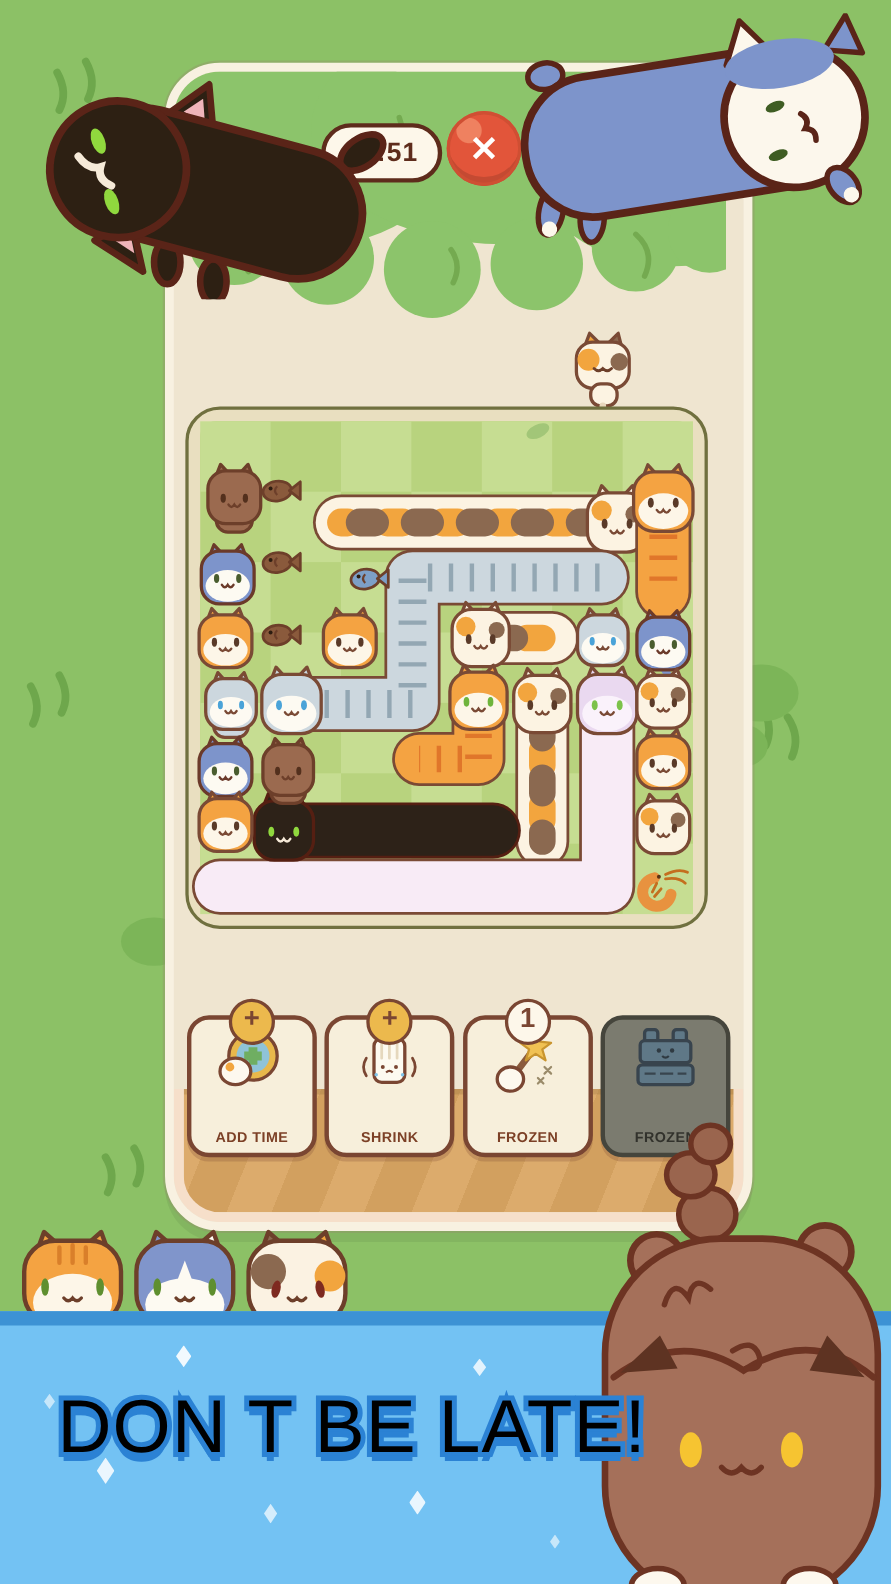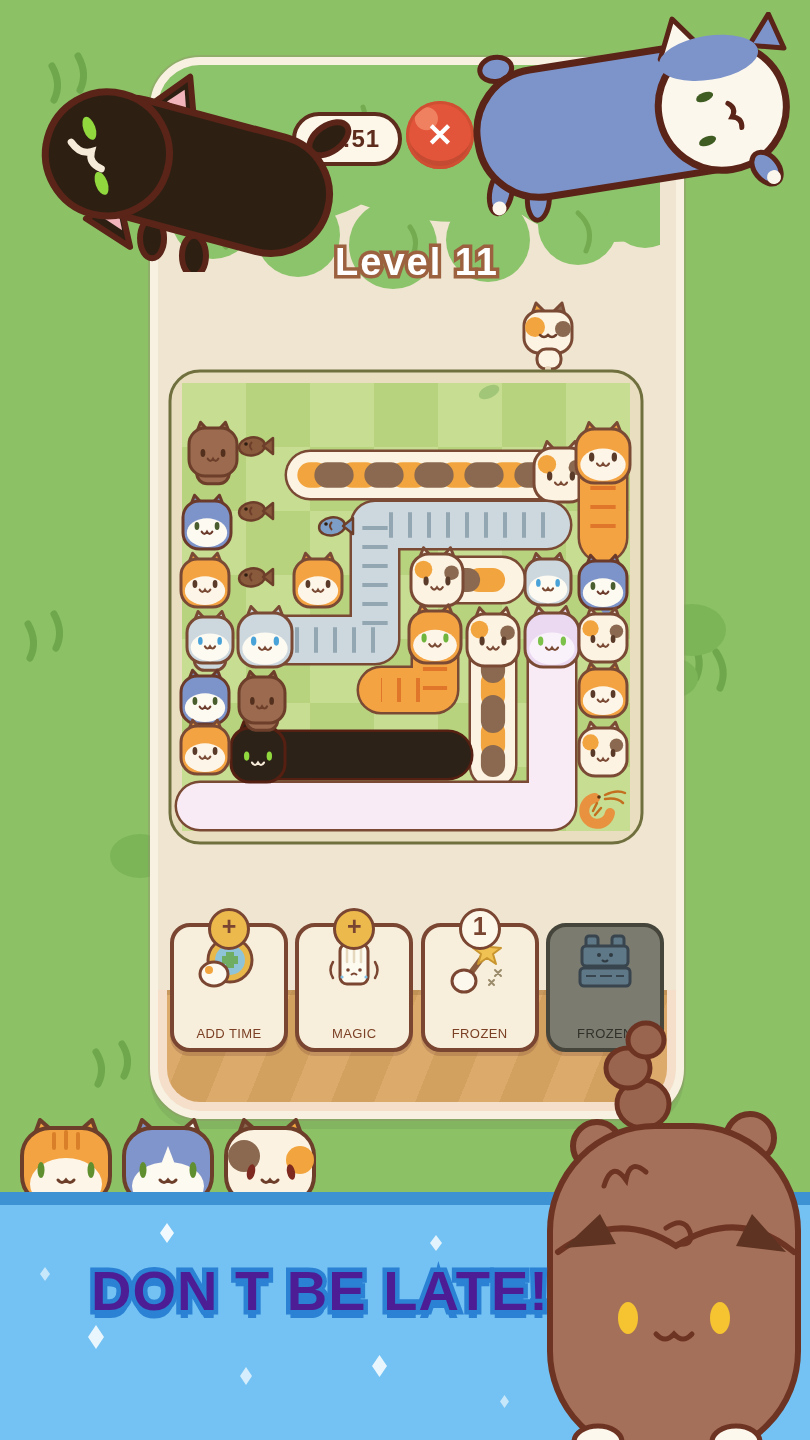--- a/index.html
+++ b/index.html
@@ -22,38 +22,38 @@
   #board-svg{position:absolute;left:9px;top:303px}
   .floor{position:absolute;left:0;right:0;bottom:0;height:112px;
          background:repeating-linear-gradient(112deg,#dcab6c 0 38px,#d2a05f 38px 78px);
          border-left:9px solid #f6dfca;border-right:9px solid #f6dfca;border-bottom:9px solid #f6dfca;
          border-radius:0 0 42px 42px;box-shadow:inset 0 5px 0 rgba(160,120,70,.35)}
   .powerups{position:absolute;left:12px;right:12px;top:858px;display:flex;justify-content:space-between;align-items:flex-end}
   .pcard{position:relative;width:110px;height:114px;background:#f7efdb;border:4px solid #7a4632;border-radius:20px;
          display:flex;flex-direction:column;align-items:center;justify-content:flex-end;padding-bottom:7px;
          box-shadow:0 4px 0 rgba(122,70,50,.25);cursor:pointer}
   .pcard svg{position:absolute;top:5px}
-  .plabel{font-size:13px;font-weight:400;color:#7c4026;letter-spacing:.4px}
+  .plabel{font-size:13px;font-weight:700;color:#7c4026;letter-spacing:.4px}
   .pcard.frozen{background:#7b7b6f;border-color:#45453c}
   .pcard.frozen .plabel{color:#32322c}
   .badge{position:absolute;top:-19px;left:50%;transform:translateX(-50%);width:36px;height:36px;border-radius:50%;
          background:#ecb94d;border:3px solid #7a4632;color:#7a4632;font-size:25px;font-weight:900;
          line-height:31px;text-align:center;z-index:2}
   .badge.count{background:#fdf7ea}
   
   .blackcat{position:absolute;left:15px;top:62px;z-index:3}
   .bluecat{position:absolute;left:462px;top:12px;z-index:3}
   .bottomcats{position:absolute;left:16px;top:1116px;z-index:6;display:flex;gap:2px}
   .mascot{position:absolute;left:540px;top:1018px;z-index:8}
   
   .banner{position:absolute;left:0;top:1192px;width:810px;height:248px;background:#73c2f3;
           border-top:13px solid #3d92d4;z-index:7}
   .spark{position:absolute;background:#fff;clip-path:polygon(50% 0,100% 50%,50% 100%,0 50%)}
   .dontlate{position:absolute;left:0;top:1258px;width:640px;text-align:center;z-index:9;
-            font-size:56px;font-weight:700;color:#4c1d95;letter-spacing:1px;
+            font-size:68px;font-weight:400;color:#000000;letter-spacing:1px;
             -webkit-text-stroke:9px #2b82d4;paint-order:stroke;text-shadow:0 8px 0 #2b82d4}
   .bgdecor{position:absolute;left:0;top:0;z-index:0}
 </style>
 </head>
 <body>
 
 <div class="stage">
 
   <svg class="bgdecor" width="810" height="1440">
     <g stroke="#6ea74c" stroke-width="7" stroke-linecap="round" fill="none">
@@ -93,21 +93,20 @@
           <path d="M 252 162 q 10 14 2 30"></path>
       </g>
     </svg>
 
     <div class="timer">00:51</div>
 
     <div class="close">
       <span>✕</span>
     </div>
 
-    <div class="level">Level 11</div>
 
     <svg width="76" height="84" style="position:absolute;left:352px;top:232px">
       <path d="M 20 22 L 26 6 L 38 18 Z" fill="#f2a53e" stroke="#7a4a35" stroke-width="3" stroke-linejoin="round"></path>
       <path d="M 56 22 L 52 6 L 40 18 Z" fill="#8b6950" stroke="#7a4a35" stroke-width="3" stroke-linejoin="round"></path>
       <rect x="14" y="14" width="48" height="42" rx="15" fill="#fcf3e2" stroke="#7a4a35" stroke-width="3"></rect>
       <circle cx="25" cy="30" r="10" fill="#f2a53e"></circle>
         <circle cx="53" cy="32" r="8" fill="#8b6950"></circle>
       <path d="M 30 38 q 4 4 8 0 q 4 4 8 0" stroke="#6d3f2a" stroke-width="2.5" fill="none" stroke-linecap="round"></path>
       <rect x="27" y="52" width="24" height="20" rx="9" fill="#fcf3e2" stroke="#7a4a35" stroke-width="3"></rect>
       <path d="M 38 72 v 10" stroke="#e8d7bd" stroke-width="6" stroke-linecap="round"></path>
@@ -433,21 +432,21 @@
           <path d="M 44 16 L 40 6 L 34 14 Z" fill="#f2b7bd" stroke="#7a4632" stroke-width="2.5" stroke-linejoin="round"></path>
           <rect x="19" y="12" width="28" height="40" rx="7" fill="#fdfaf0" stroke="#7a4632" stroke-width="3"></rect>
           <path d="M 26 16 v 14 M 33 14 v 16 M 40 16 v 14" stroke="#e5d8bd" stroke-width="2.5" stroke-linecap="round"></path>
           <circle cx="27" cy="38" r="1.8" fill="#7a4632"></circle>
             <circle cx="39" cy="38" r="1.8" fill="#7a4632"></circle>
           <path d="M 30 43 q 3 -3 6 0" stroke="#7a4632" stroke-width="2" fill="none"></path>
           <path d="M 12 30 q -5 8 0 16 M 54 30 q 5 8 0 16" stroke="#7a4632" stroke-width="2.5" fill="none" stroke-linecap="round"></path>
           <circle cx="45" cy="45" r="1.6" fill="#7fc3e8"></circle>
             <circle cx="21" cy="45" r="1.6" fill="#7fc3e8"></circle>
         </svg>
-        <div class="plabel">MAGIC</div>
+        <div class="plabel">SHRINK</div>
       </div>
 
       <div class="pcard">
         <div class="badge count">1</div>
         <svg width="66" height="66">
           <line x1="20" y1="46" x2="38" y2="22" stroke="#8a5a3c" stroke-width="6" stroke-linecap="round"></line>
           <path d="M 40 6 L 44 15 L 54 16 L 46 22 L 49 32 L 40 26 L 31 32 L 34 22 L 26 16 L 36 15 Z" fill="#f0c153" stroke="#c9952f" stroke-width="2" stroke-linejoin="round"></path>
           <ellipse cx="17" cy="49" rx="12" ry="11" fill="#fdf8ee" stroke="#7a4632" stroke-width="3"></ellipse>
           <path d="M 48 38 l 6 6 M 54 38 l -6 6 M 42 48 l 5 5 M 47 48 l -5 5" stroke="#9a8b6a" stroke-width="2" stroke-linecap="round"></path>
         </svg>

